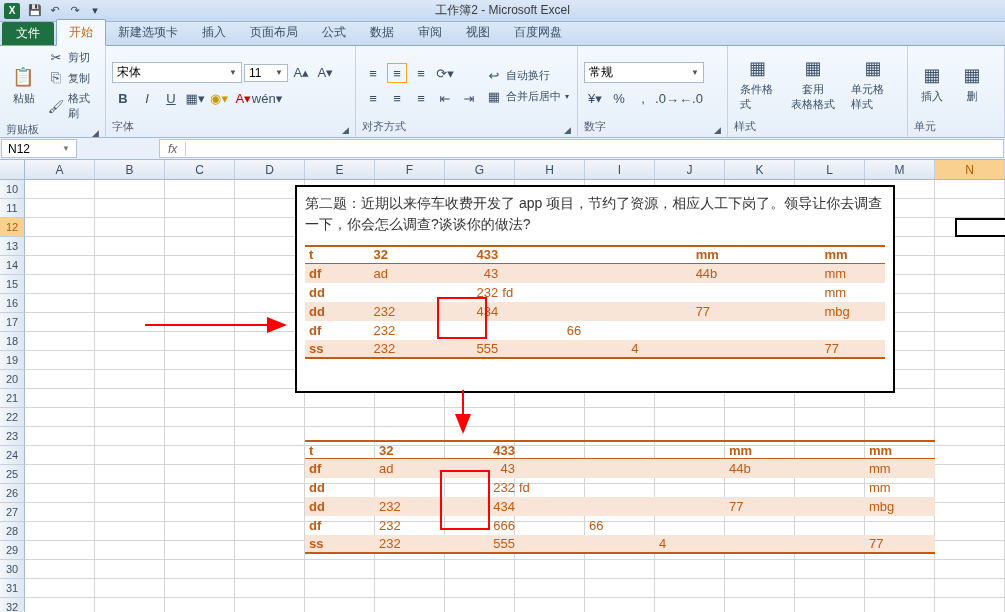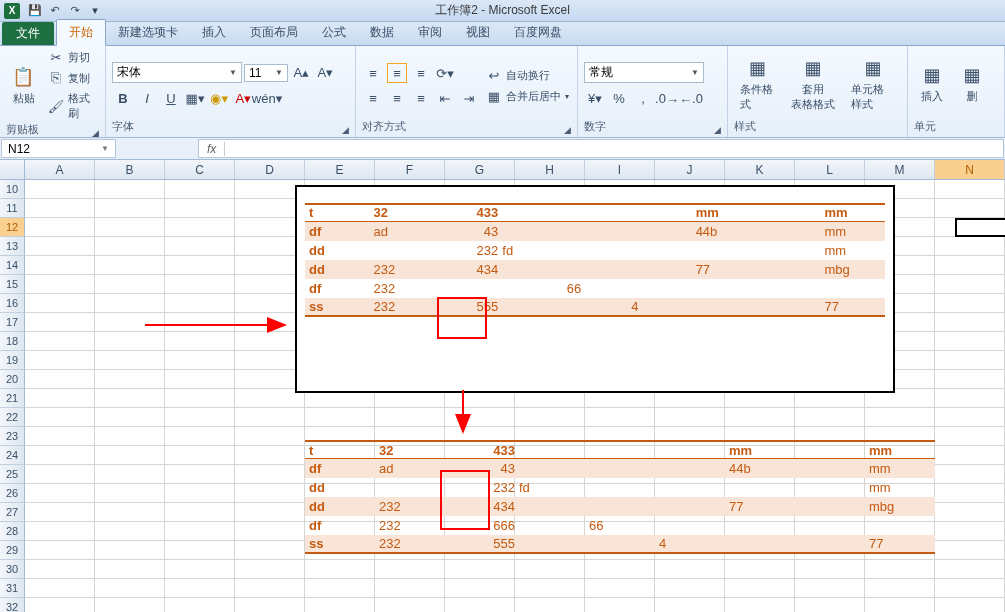--- a/index.html
+++ b/index.html
@@ -30,21 +30,21 @@
 .hbtn .ic { width: 16px; height: 16px; display: flex; align-items: center; justify-content: center; font-size: 13px; }
 .col { display: flex; flex-direction: column; gap: 3px; justify-content: center; }
 .row { display: flex; gap: 2px; align-items: center; }
 .combo { background: #fff; border: 1px solid #abc; padding: 1px 4px; font-size: 12px; display: flex; align-items: center; justify-content: space-between; }
 .combo .arr { font-size: 8px; color: #555; }
 .iconbtn { width: 22px; height: 22px; display: flex; align-items: center; justify-content: center; cursor: pointer; border: 1px solid transparent; font-size: 13px; color: #3b5068; }
 .iconbtn.orange-h { box-shadow: 0 0 0 1px #f6a623 inset; }
 
 
 .fxbar { height: 22px; display: flex; border-bottom: 1px solid #a4b9d6; background: #e9f0f9; }
-.namebox { width: 115px; background: #fff; border: 1px solid #b5c6da; margin: 1px; display: flex; align-items: center; padding: 0 6px; font-size: 12px; }
+.namebox { width: 76px; background: #fff; border: 1px solid #b5c6da; margin: 1px; display: flex; align-items: center; padding: 0 6px; font-size: 12px; }
 .namebox .arr { margin-left: auto; font-size: 8px; color: #777; }
 .fxarea { flex: 1; display: flex; align-items: center; background: #fff; border: 1px solid #b5c6da; margin: 1px; }
 .fxarea .fx { font-style: italic; color: #666; padding: 0 8px; border-right: 1px solid #ccc; }
 .fxinput { flex: 1; border: none; outline: none; font-size: 12px; padding: 0 4px; }
 
 
 .grid { position: relative; }
 .colheaders { display: flex; height: 20px; background: linear-gradient(#f3f6fa,#dde6f1); border-bottom: 1px solid #a4b9d6; }
 .rowhead-spacer { width: 40px; border-right: 1px solid #a4b9d6; background: linear-gradient(#f3f6fa,#dde6f1); }
 .colh { width: 70px; border-right: 1px solid #c2cfde; text-align: center; font-size: 12px; color: #3b5068; display: flex; align-items: center; justify-content: center; }
@@ -658,20 +658,21 @@
           <div class="cell"></div>
           <div class="cell"></div>
           <div class="cell"></div>
           <div class="cell"></div>
           <div class="cell"></div>
           <div class="cell"></div>
           <div class="cell"></div>
         </div>
 
       <div class="text-block" style="left:270px;top:5px;width:600px;height:208px;">
+        <div style="color:#333;">第二题：近期以来停车收费开发了 app 项目，节约了资源，相应人工下岗了。领导让你去调查一下，你会怎么调查?谈谈你的做法?</div>
         <div style="height:10px;"></div>
         <div class="data-table" id="table0" style="position:relative;left:0;top:0;">
             <div class="trow hdr">
               <div class="tc tc0">t</div>
               <div class="tc tc1">32</div>
               <div class="tc tc2">433</div>
               <div class="tc tc3"></div>
               <div class="tc tc4"></div>
               <div class="tc tc5"></div>
               <div class="tc tc6">mm</div>

